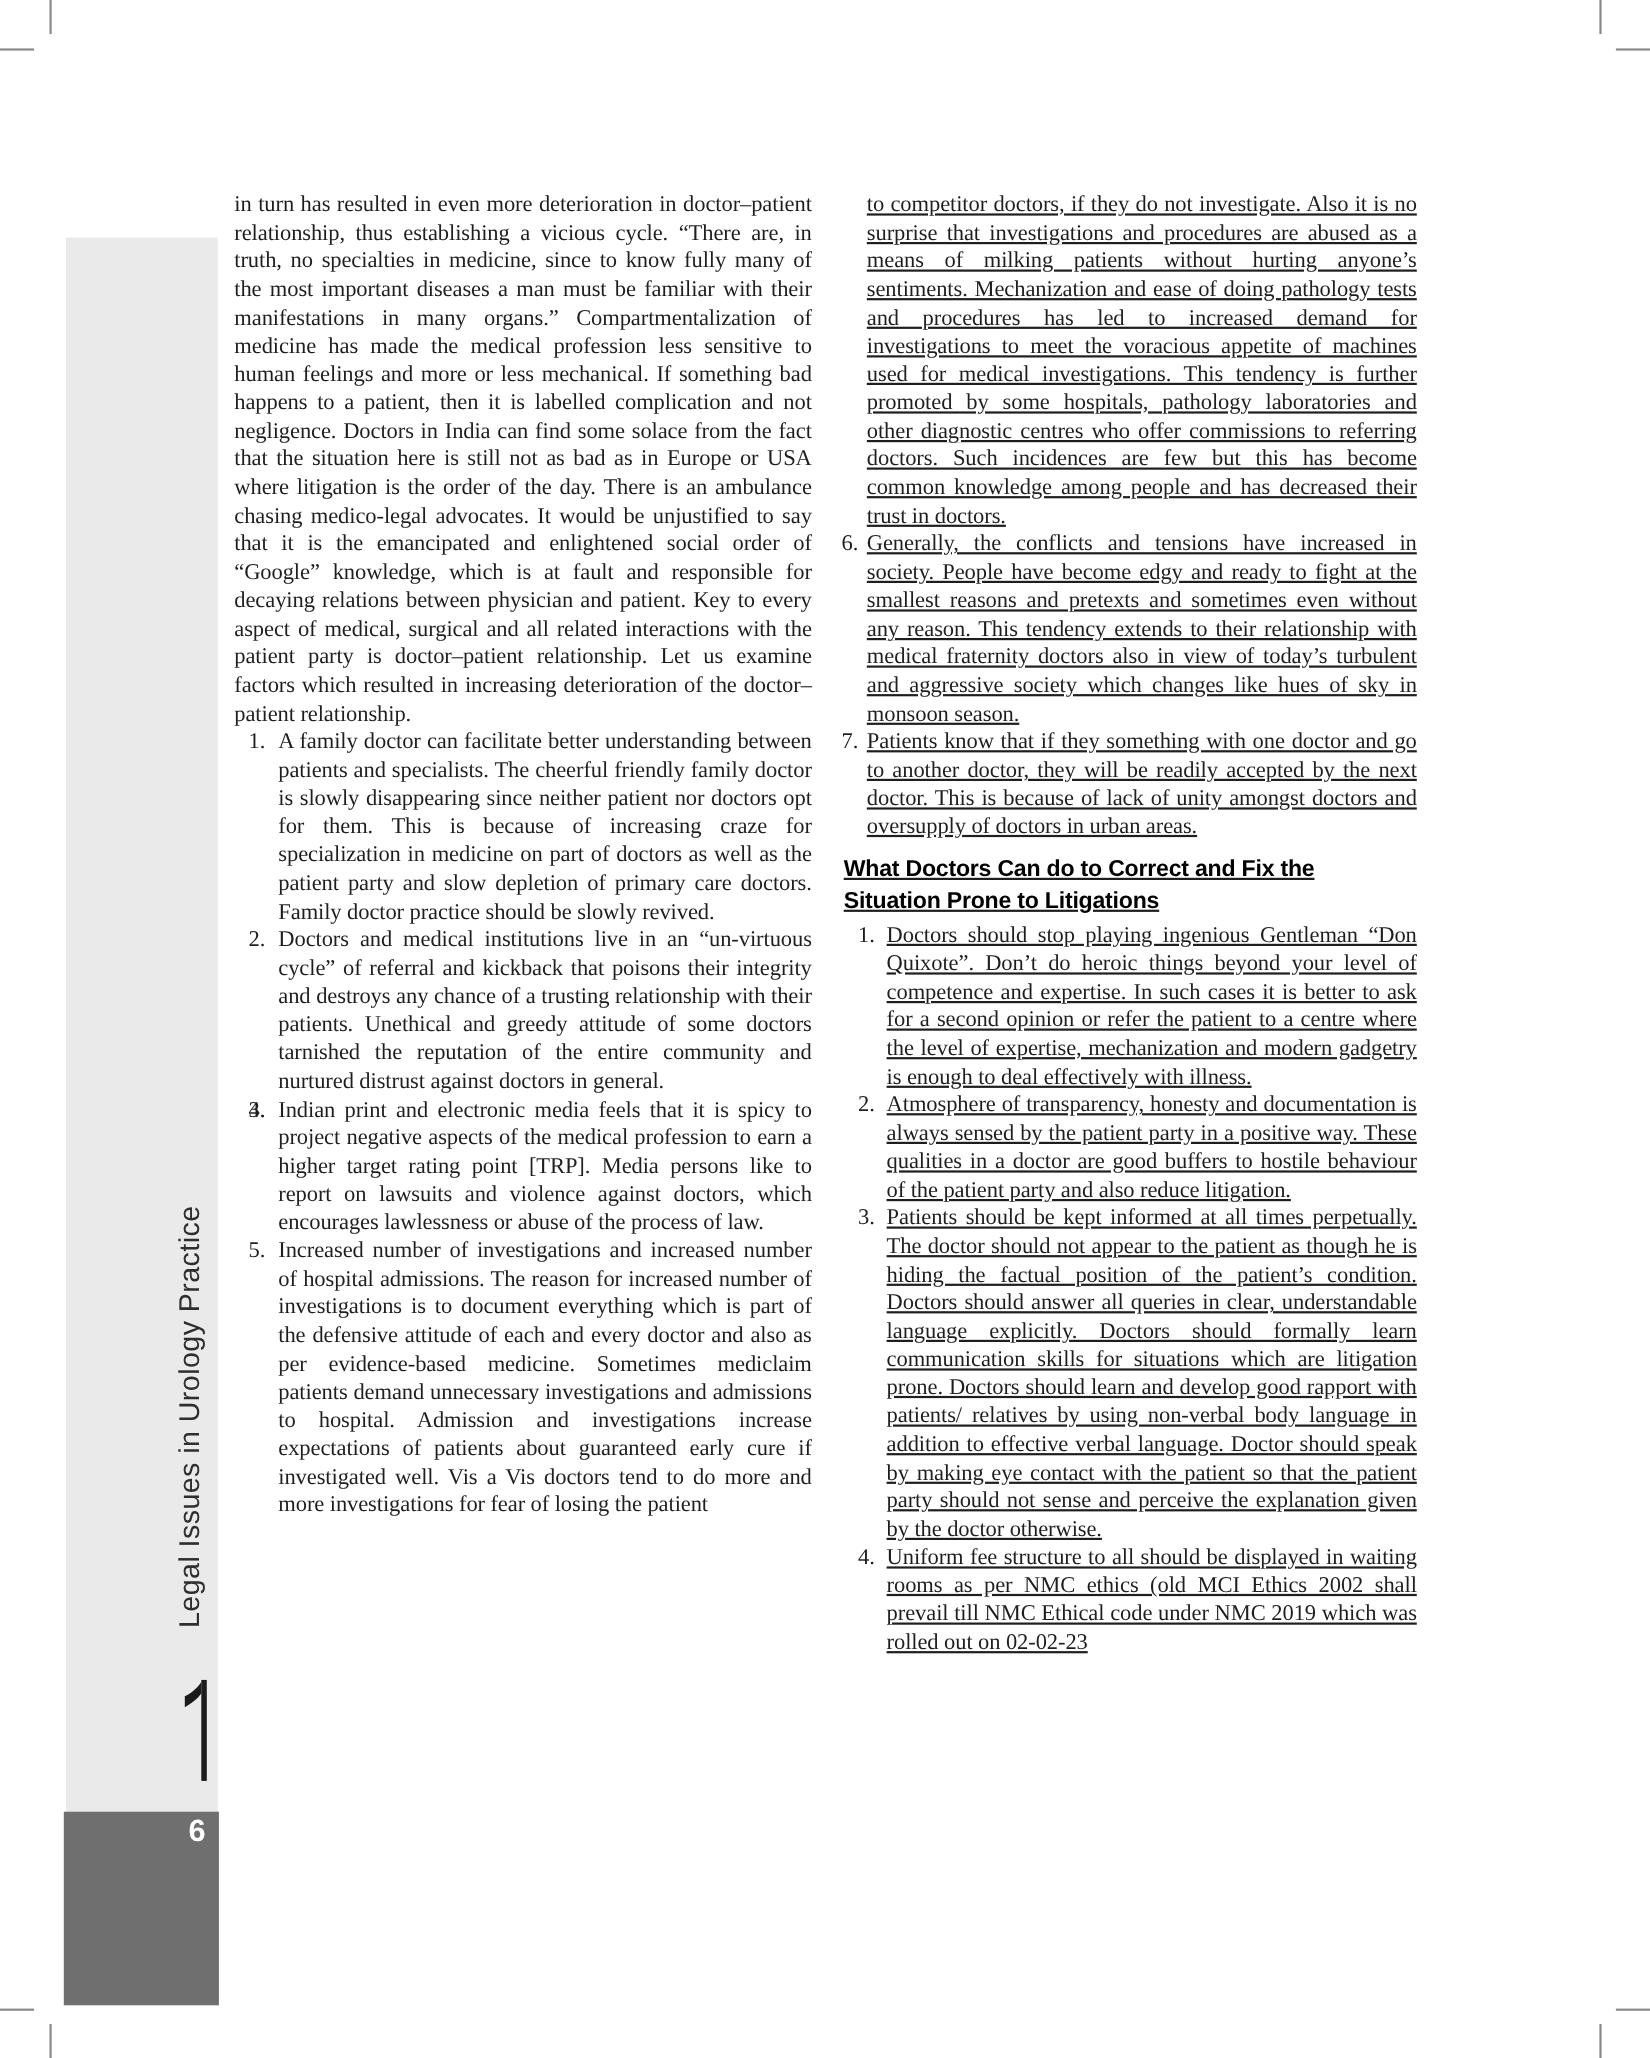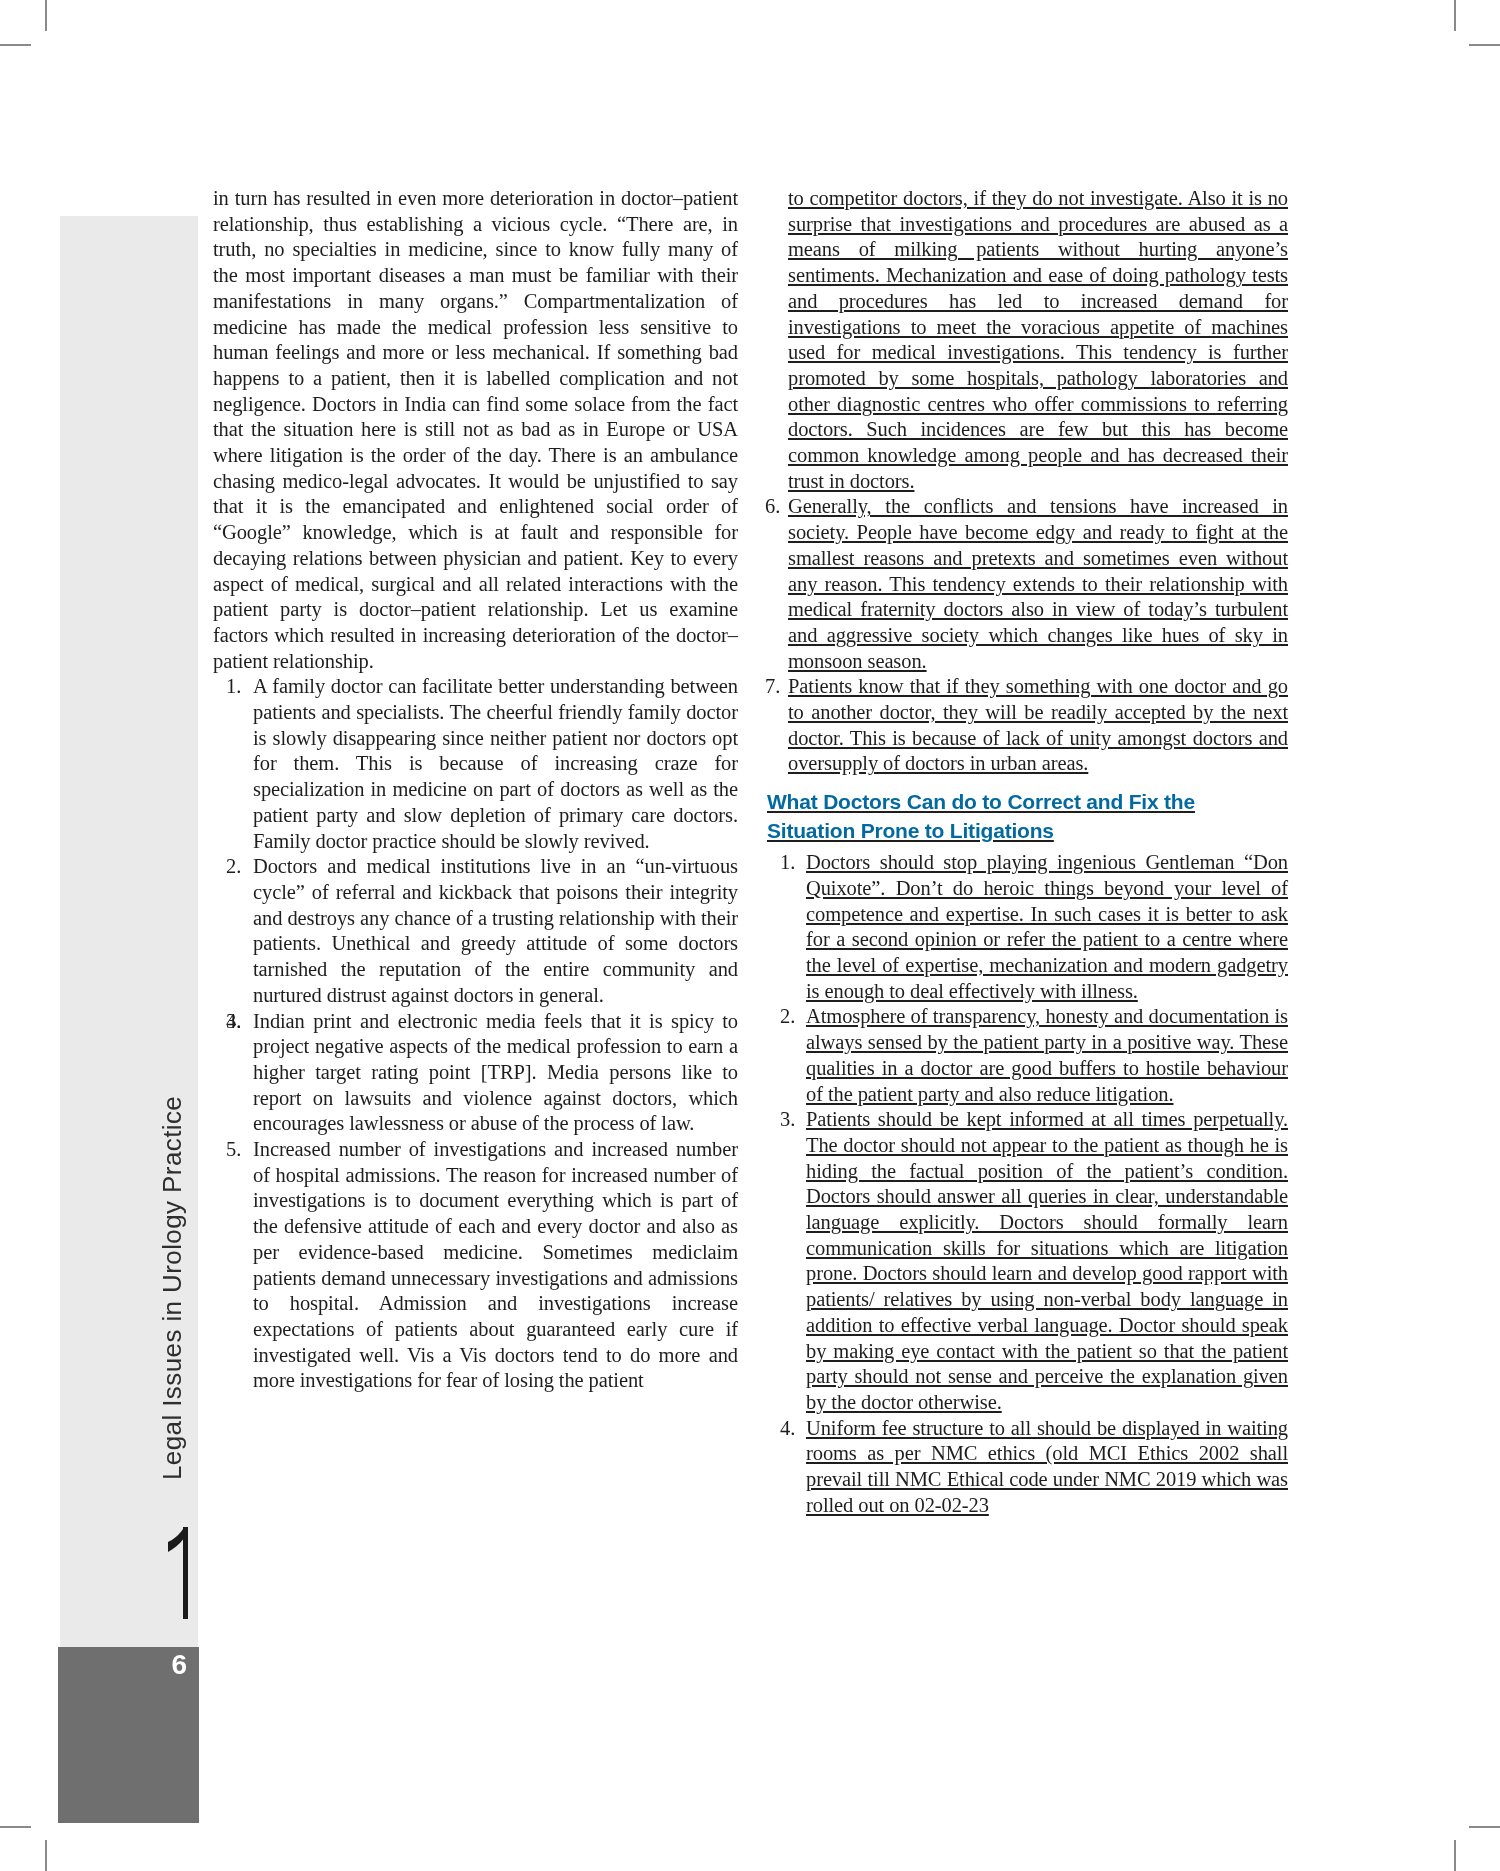--- a/index.html
+++ b/index.html
@@ -56,21 +56,21 @@
     right: 12px; top: 2px;
     font-family: "Liberation Sans", sans-serif;
     font-weight: 700;
     font-size: 28px;
     color: #ffffff;
   }
 
   
   .col {
     position: absolute;
-    top: 186px;
+    top: 174px;
     text-align: justify;
     font-size: 20.5px;
     line-height: 25.7px;
     letter-spacing: -0.1px;
     color: #1e1e1e;
   }
   #col-left  { left: 213px; width: 525px; }
   #col-right { left: 788px; width: 500px; text-decoration: underline; }
 
   .para { margin: 0; }
@@ -87,21 +87,21 @@
   .it { }
 
   #section-heading {
     margin: 11px 0 5px -21px;
     width: 521px;
     font-family: "Liberation Sans", sans-serif;
     font-weight: 700;
     font-size: 21px;
     line-height: 28.5px;
     letter-spacing: -0.2px;
-    color: #0369a1;
+    color: #000000;
     text-align: left;
   }
 </style>
 </head>
 <body>
 
 <div id="sheet">
 
   <div class="mark mk-v" style="left:45px;   top:0;"></div>
   <div class="mark mk-h" style="left:0;      top:44px;"></div>

